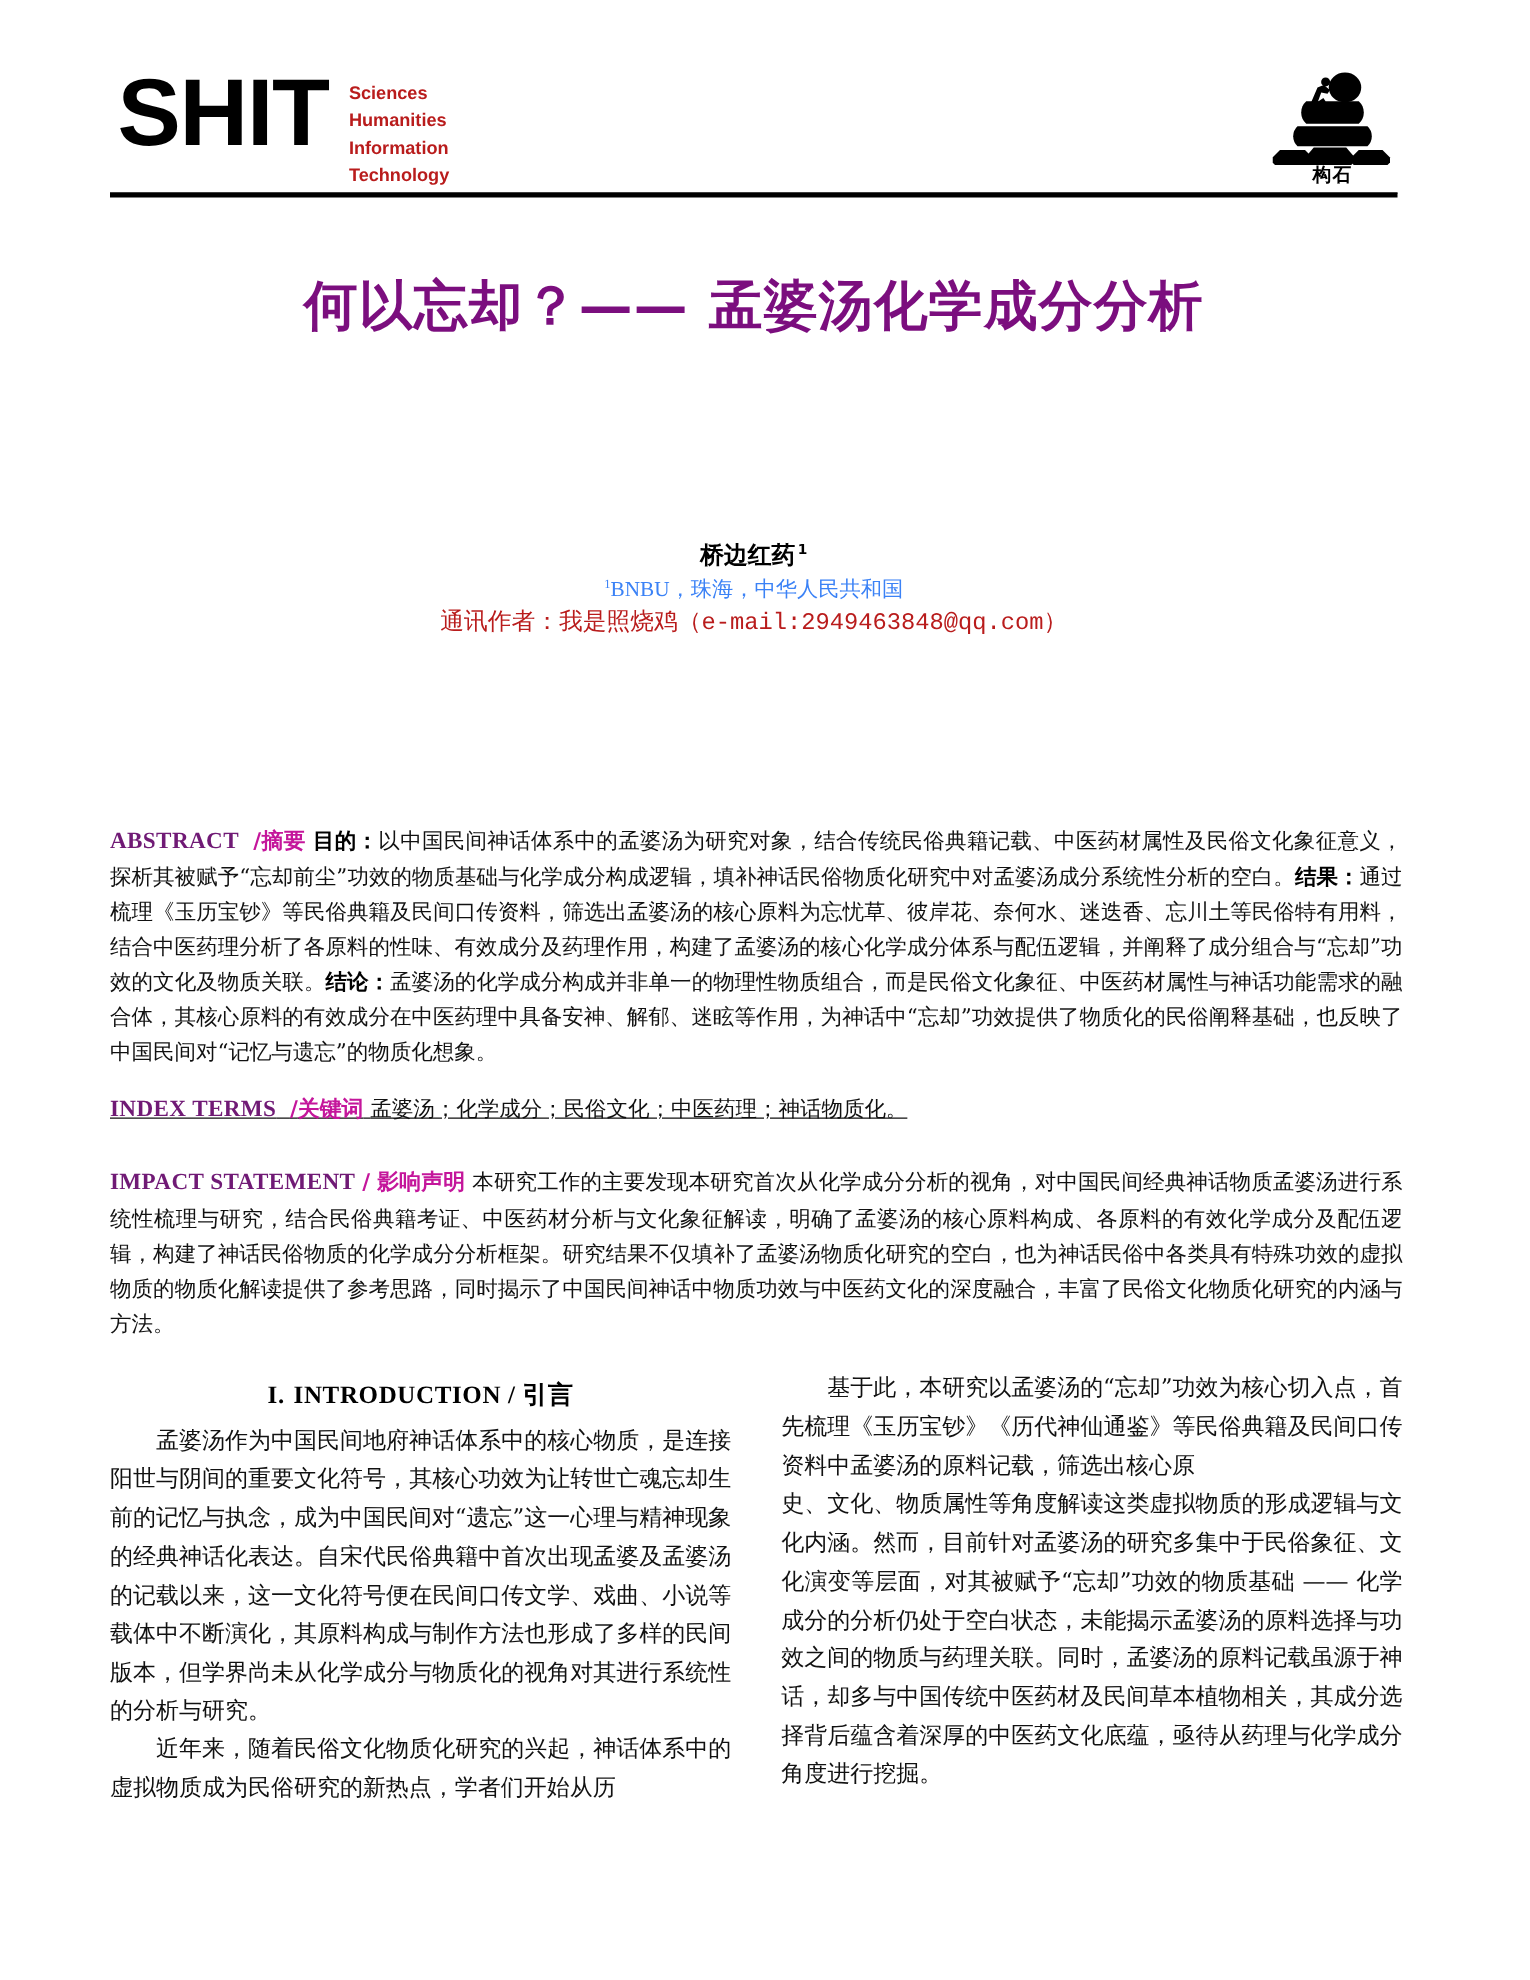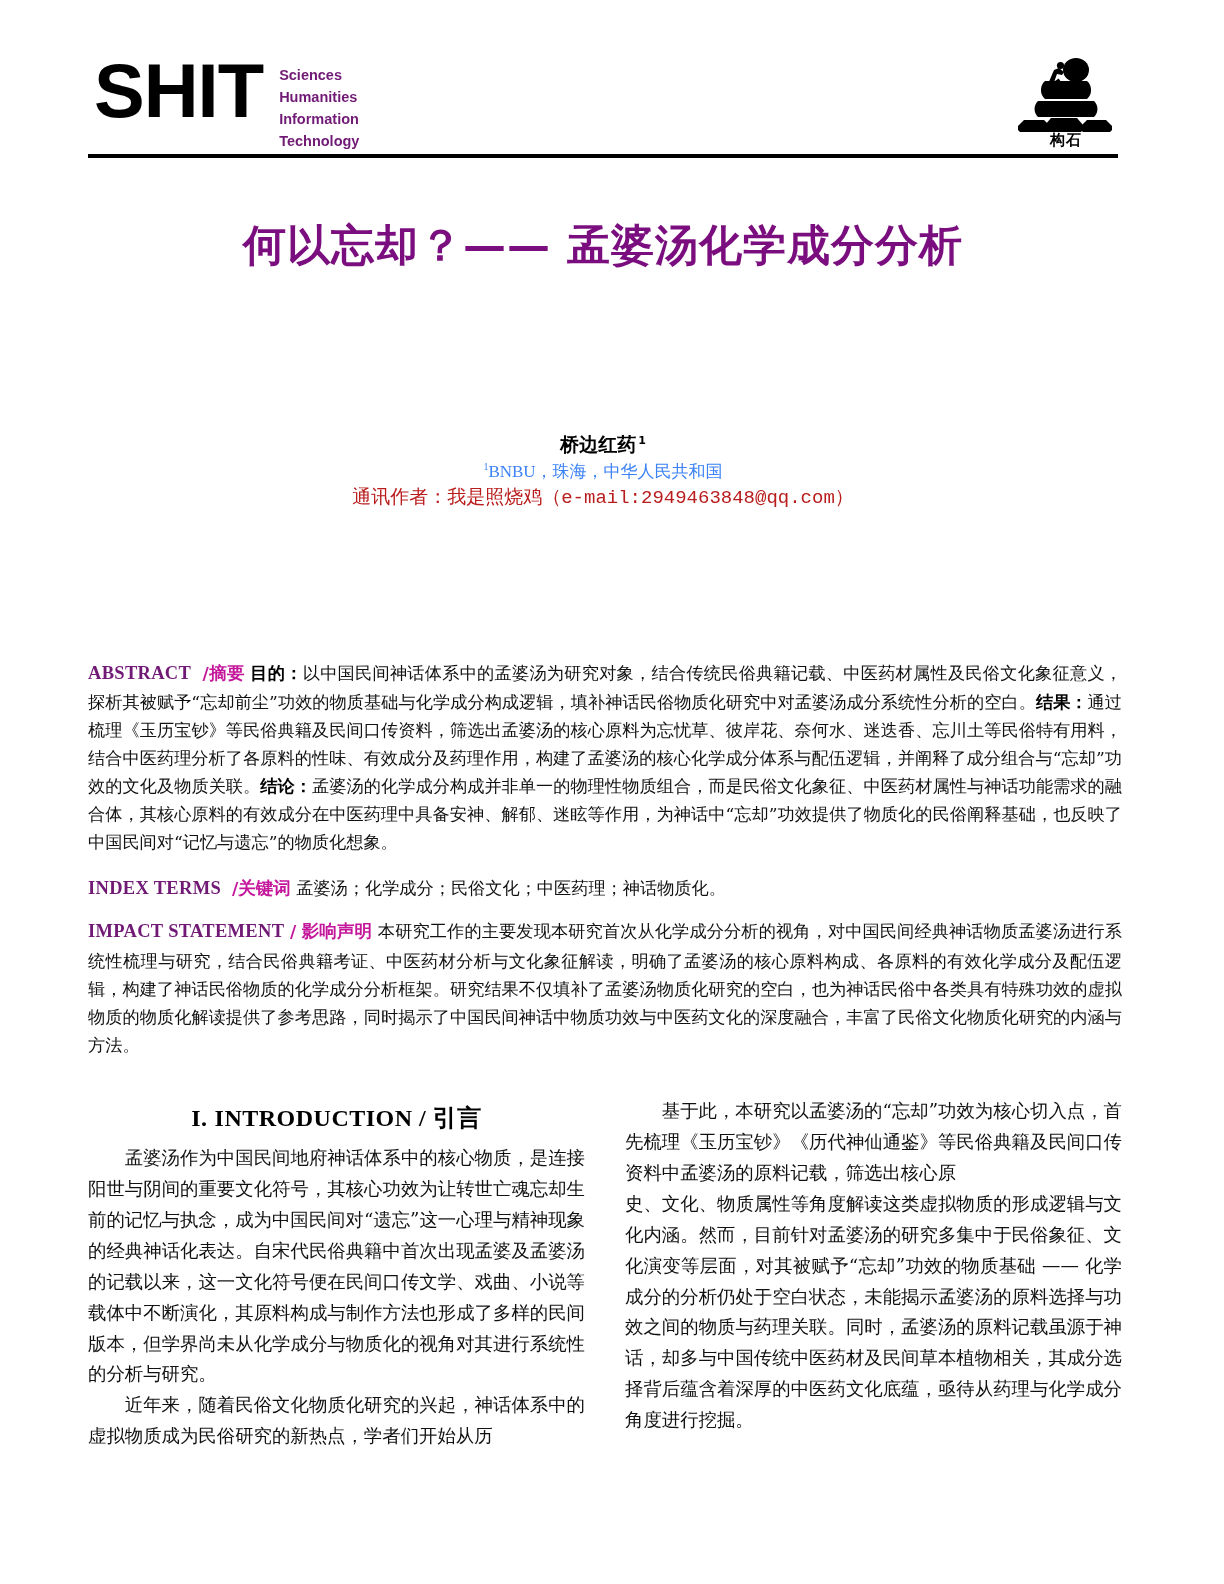--- a/index.html
+++ b/index.html
@@ -49,21 +49,21 @@
     color: #000;
     margin-top: 4px;
   }
   .brand-expansion {
     margin-left: 16px;
     margin-top: 12px;
     font-family: "Liberation Sans", "DejaVu Sans", sans-serif;
     font-weight: 700;
     font-size: 14.5px;
     line-height: 1.52;
-    color: #701a75;
+    color: #b91c1c;
   }
   .brand-expansion div { white-space: nowrap; }
 
   .pub-logo {
     position: absolute;
     right: 0;
     top: 2px;
     width: 104px;
     text-align: center;
   }
@@ -164,41 +164,41 @@
     letter-spacing: 0.3px;
   }
   .lbl-cn {
     font-weight: 700;
     color: #C4169B;
     font-size: 17.5px;
   }
   .lbl-sep { color: #C4169B; font-weight: 700; }
   .runin { font-weight: 700; color: #000; }
 
-  .idx-block { margin-bottom: 13px; }
+  .idx-block { margin-bottom: 28px; text-decoration: underline; }
   .impact-block { margin-bottom: 0; }
 
   
   .columns {
     position: absolute;
     left: 88px;
     top: 1096px;
     width: 1034px;
     height: 400px;
     display: flex;
     gap: 40px;
   }
   .col {
     width: 497px;
   }
   .sec-head {
     text-align: center;
     font-family: "Liberation Serif", "DejaVu Serif", serif;
     font-weight: 700;
-    font-size: 24px;
+    font-size: 20px;
     letter-spacing: 0.5px;
     color: #000;
     margin: 6px 0 9px 0;
   }
   .sec-head .numeral { margin-right: 7px; }
   .para {
     font-family: "DejaVu Serif", "Liberation Serif", serif;
     font-size: 18.4px;
     line-height: 1.68;
     text-align: justify;

